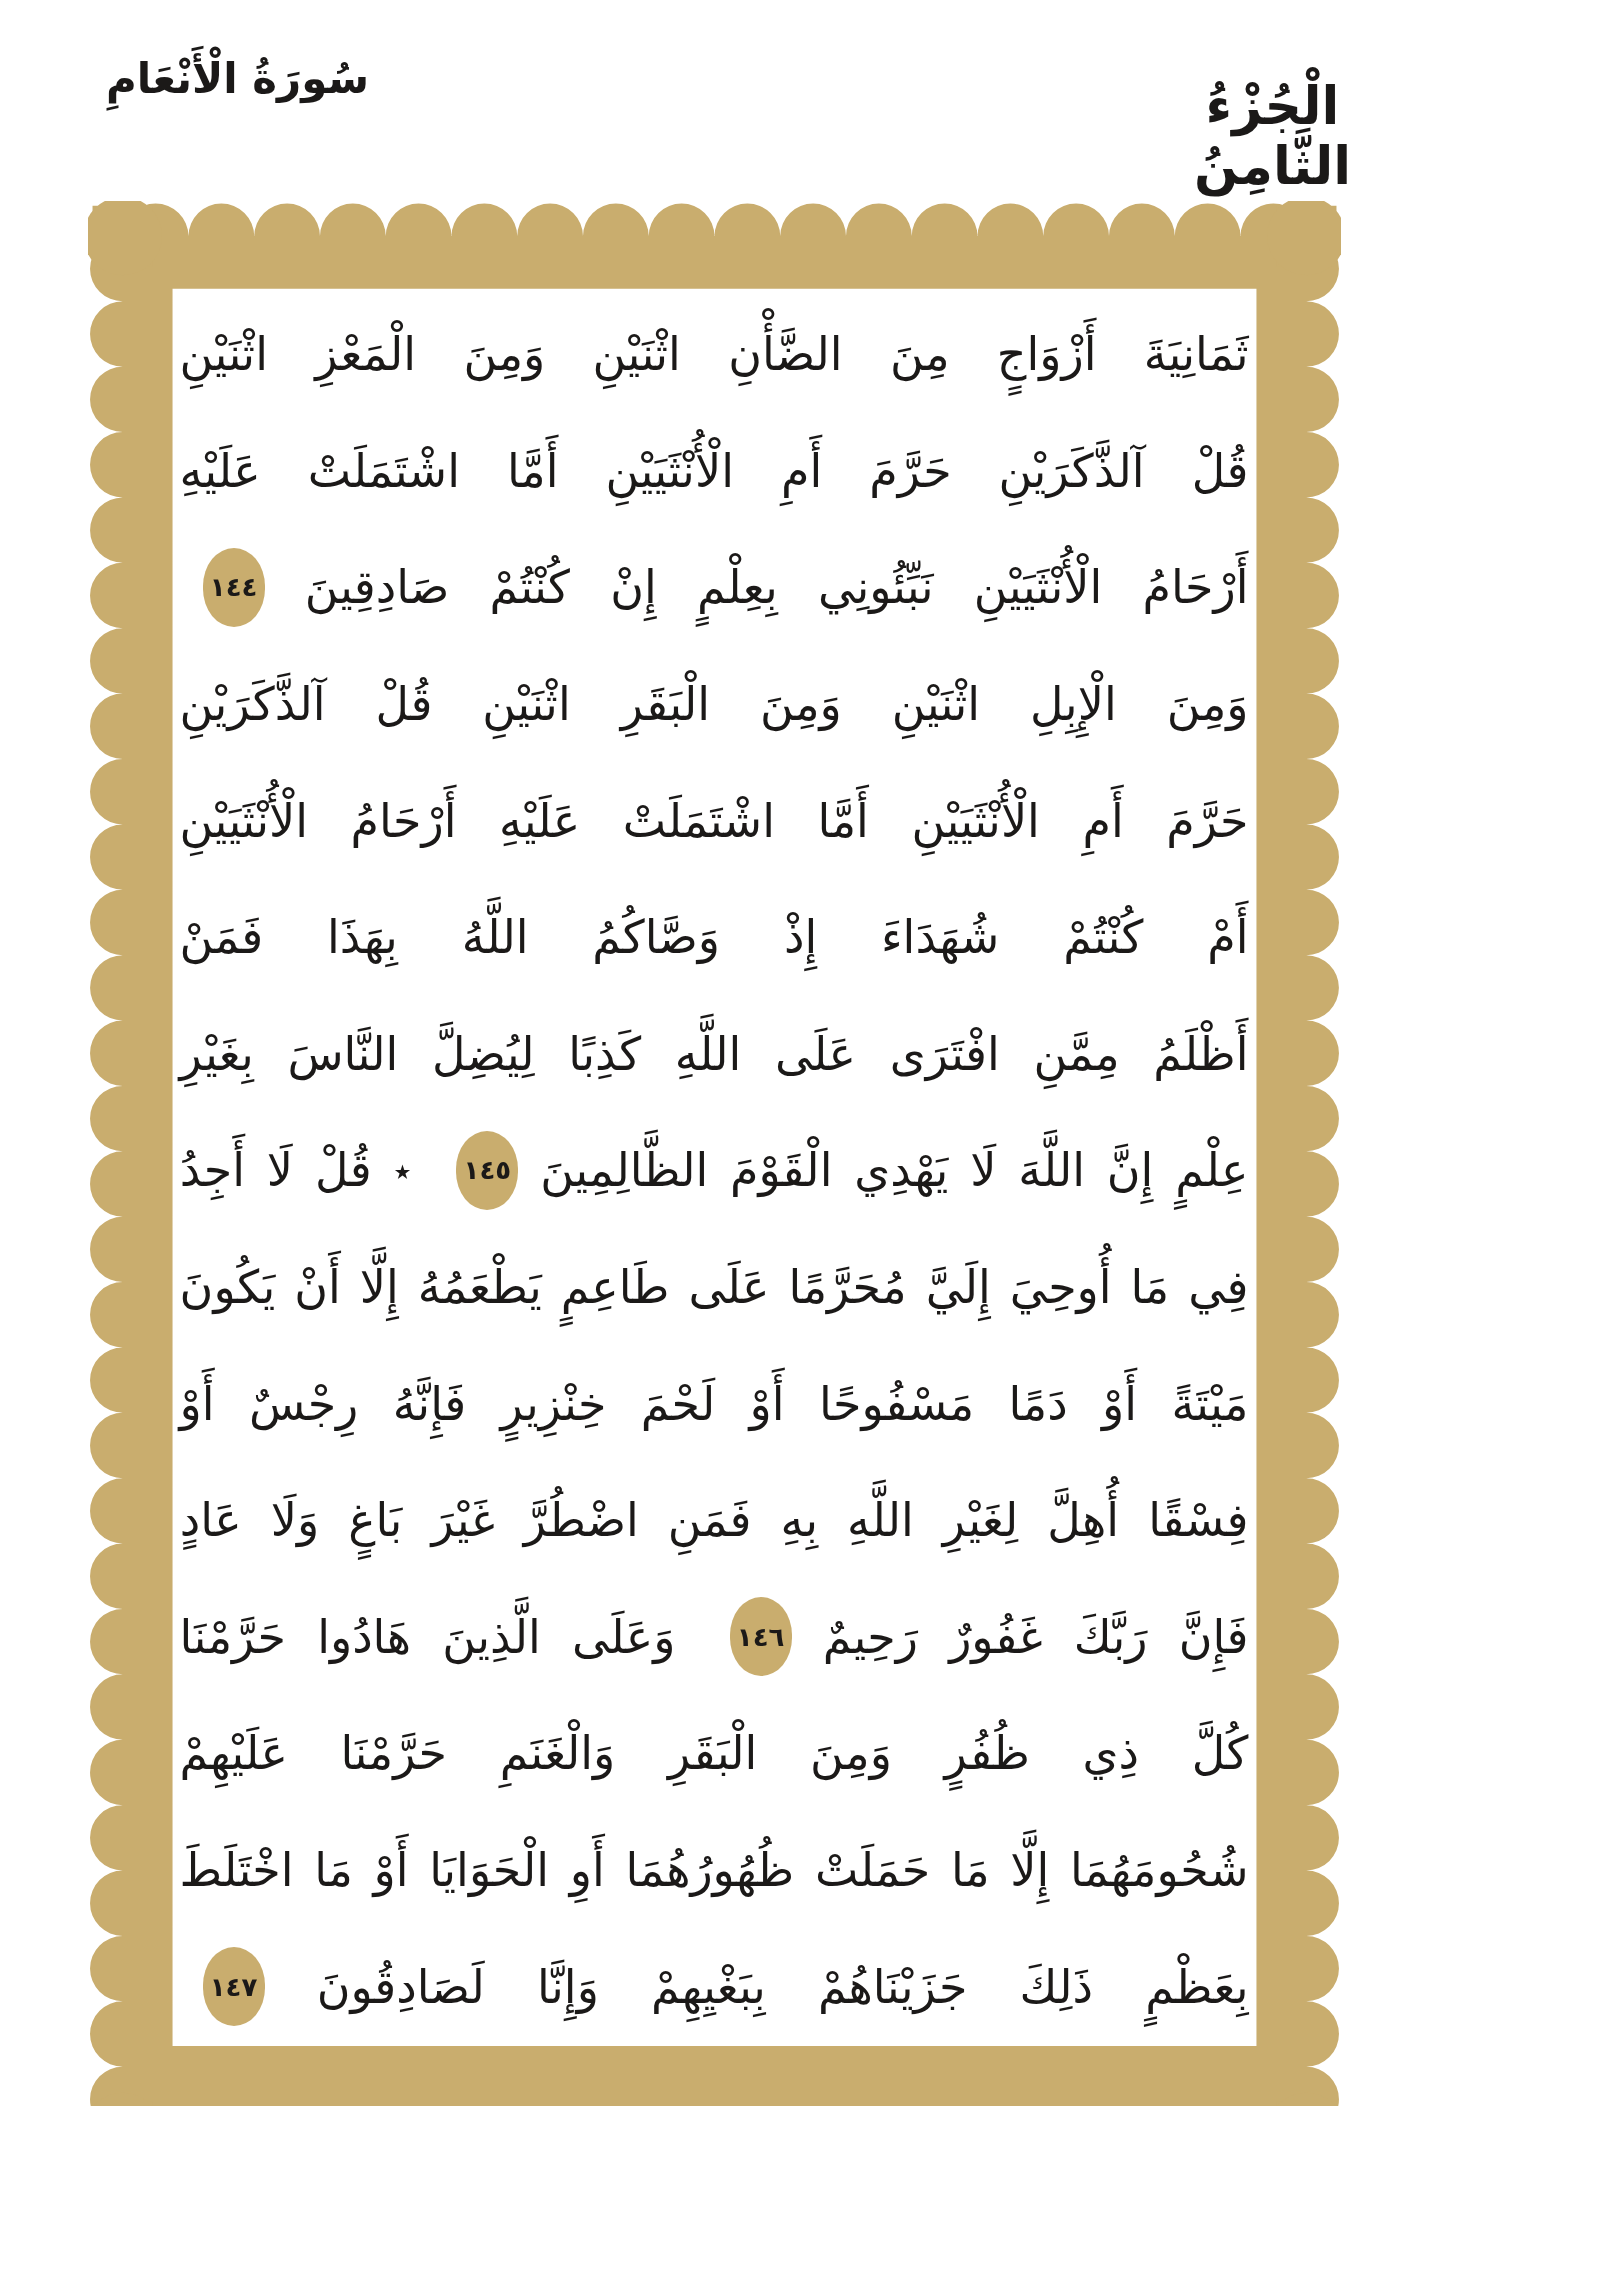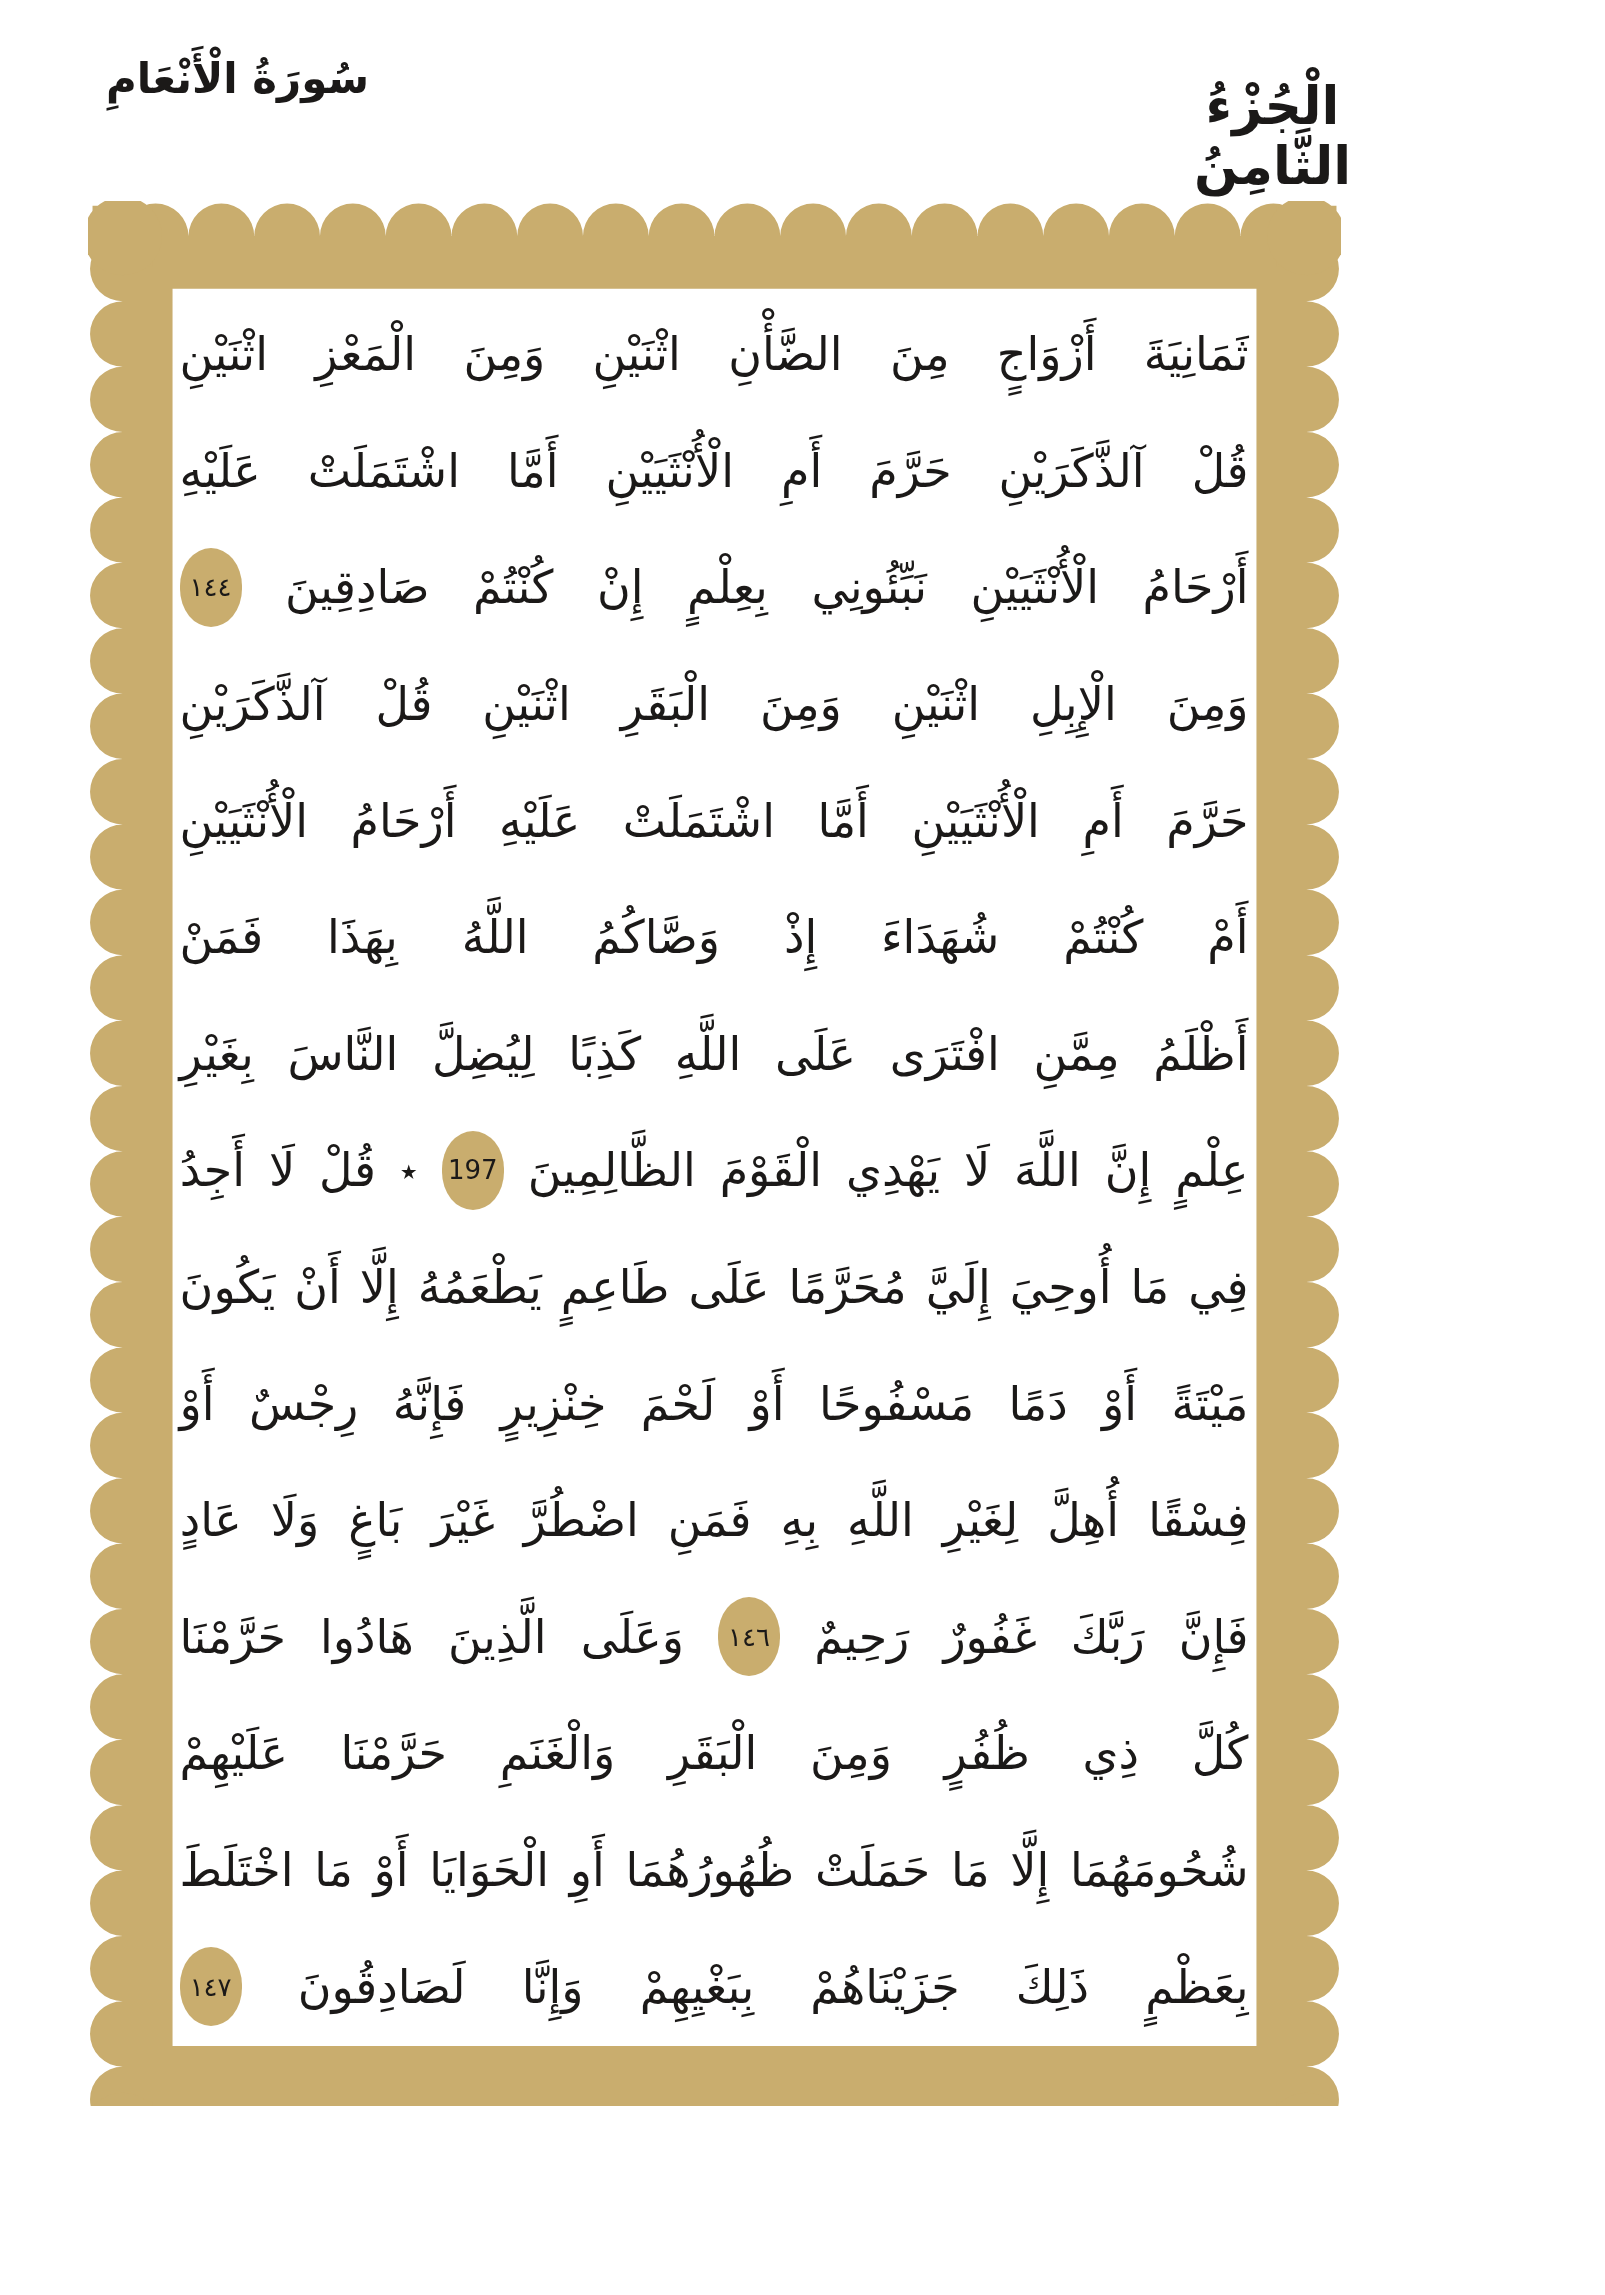--- a/index.html
+++ b/index.html
@@ -43,22 +43,23 @@
     color:var(--ink);
     overflow:visible;
     padding:0 4.5px;
   }
   .qline .w{white-space:nowrap;}
   .verse-marker{
     display:inline-flex;align-items:center;justify-content:center;
     width:62px;height:79px;
     background:var(--gold);
     border-radius:52% 52% 52% 52% / 50% 50% 50% 50%;
-    font-size:26px;font-weight:normal;color:var(--ink);
+    font-size:26px;font-weight:bold;color:var(--ink);
     flex:0 0 auto;
+    margin-left:23px;
   }
   .hizb-star{
     font-size:33px;color:var(--ink);
     flex:0 0 auto;
   }
   
   .dome-marker{
     position:absolute;left:1352px;top:925px;width:150px;height:281px;
     color:var(--gold);
   }
@@ -175,21 +176,21 @@
         <span class="w">بِغَيْرِ</span>
       </div>
       <div class="qline">
         <span class="w">عِلْمٍ</span>
         <span class="w">إِنَّ</span>
         <span class="w">اللَّهَ</span>
         <span class="w">لَا</span>
         <span class="w">يَهْدِي</span>
         <span class="w">الْقَوْمَ</span>
         <span class="w">الظَّالِمِينَ</span>
-        <span class="verse-marker">197</span>
+        <span class="verse-marker">١٤٥</span>
         <span class="hizb-star">٭</span>
         <span class="w">قُلْ</span>
         <span class="w">لَا</span>
         <span class="w">أَجِدُ</span>
       </div>
       <div class="qline">
         <span class="w">فِي</span>
         <span class="w">مَا</span>
         <span class="w">أُوحِيَ</span>
         <span class="w">إِلَيَّ</span>

